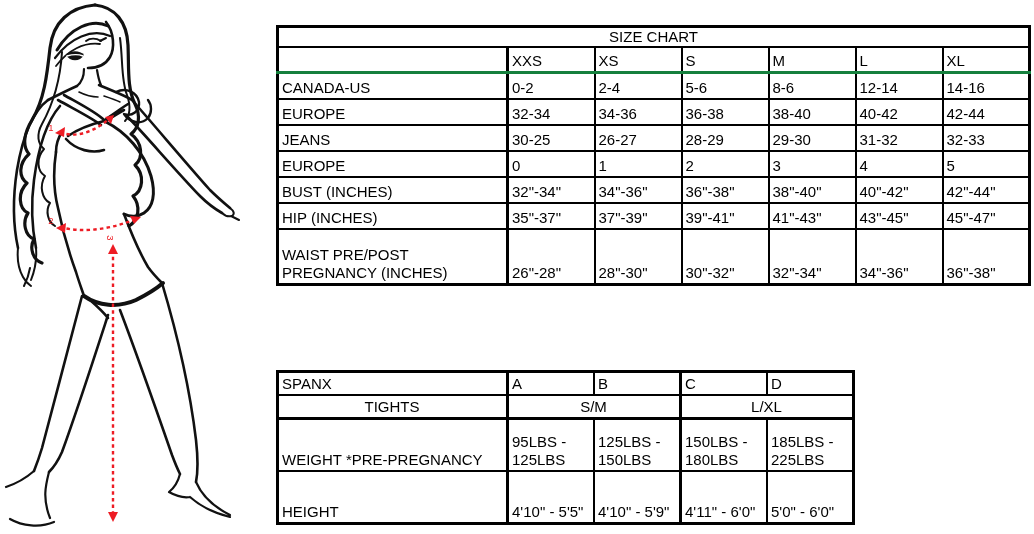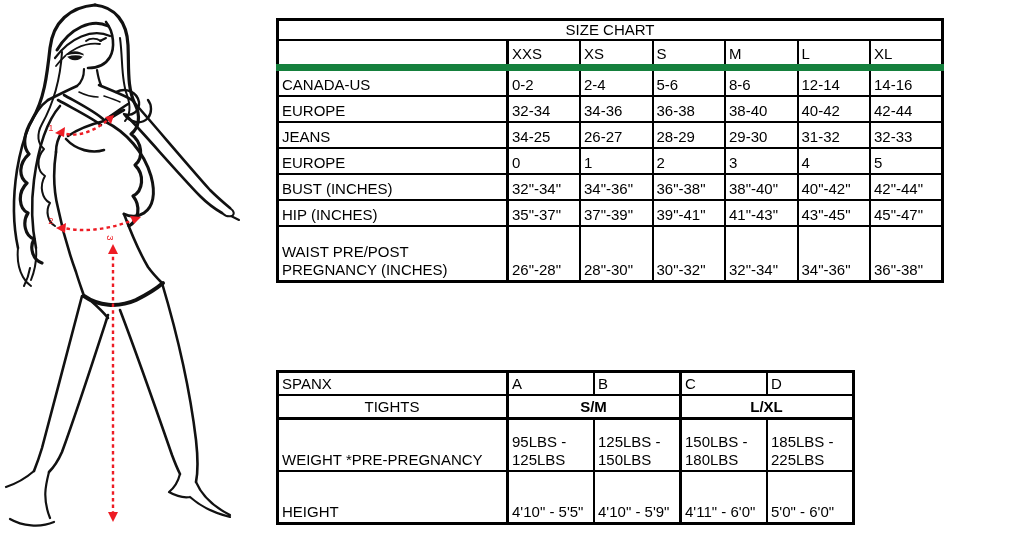--- a/index.html
+++ b/index.html
@@ -1,31 +1,31 @@
 <!DOCTYPE html>
 <html><head>
 <meta charset="utf-8">
 <style>
   html,body{margin:0;padding:0;background:#fff;}
   .stage{position:relative;width:1034px;height:534px;background:#fff;overflow:hidden;
          font-family:"Liberation Sans",sans-serif;color:#000;}
   .fig{position:absolute;left:0;top:0;}
   table{border-collapse:collapse;table-layout:fixed;position:absolute;background:#fff;}
-  #t1{left:276px;top:18px;width:668px;border:3px solid #000;}
+  #t1{left:276px;top:25px;width:755px;border:3px solid #000;}
   #t2{left:276px;top:370px;width:579px;border:3px solid #000;}
   td{border:2px solid #000;font-size:15px;line-height:18px;padding:0 4px 1px 3px;
      vertical-align:bottom;word-wrap:break-word;}
   #t1 td.title{height:18px;text-align:center;vertical-align:middle;padding:0;}
-  #t1 tr.cols td{height:22px;border-bottom:7px solid #15803d;}
+  #t1 tr.cols td{height:22px;border-bottom:3px solid #15803d;}
   #t1 tbody td{height:23px;}
   #t1 tbody tr:last-child td{height:52px;margin-top:44px;}
   td.lab{border-right:3px solid #000;}
   #t2 tr.hdr td{height:20px;margin-left:28px;}
   #t2 tr.mid td{height:20px;border-bottom:3px solid #000;text-align:center;}
-  #t2 tr.mid td.span2{text-align:center;font-weight:bold;}
+  #t2 tr.mid td.span2{text-align:center;}
   #t2 tr.tall td{height:49px;}
   #t2 td.cdiv{border-left:3px solid #000;}
 </style>
 </head>
 <body>
 
 <div class="stage">
 
   <svg class="fig" width="250" height="534" viewBox="0 0 250 534">
     <g stroke="#111" fill="none" stroke-width="2.6" stroke-linecap="round" stroke-linejoin="round">
@@ -128,21 +128,21 @@
           <td class="lab">EUROPE</td>
           <td>32-34</td>
           <td>34-36</td>
           <td>36-38</td>
           <td>38-40</td>
           <td>40-42</td>
           <td>42-44</td>
         </tr>
         <tr>
           <td class="lab">JEANS</td>
-          <td>34-25</td>
+          <td>30-25</td>
           <td>26-27</td>
           <td>28-29</td>
           <td>29-30</td>
           <td>31-32</td>
           <td>32-33</td>
         </tr>
         <tr>
           <td class="lab">EUROPE</td>
           <td>0</td>
           <td>1</td>

